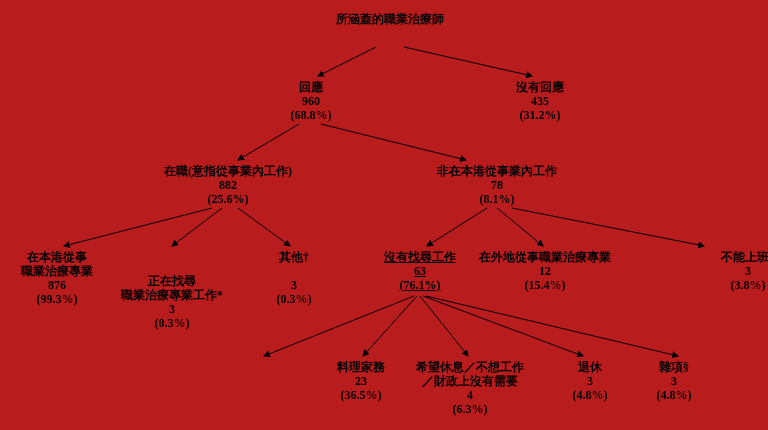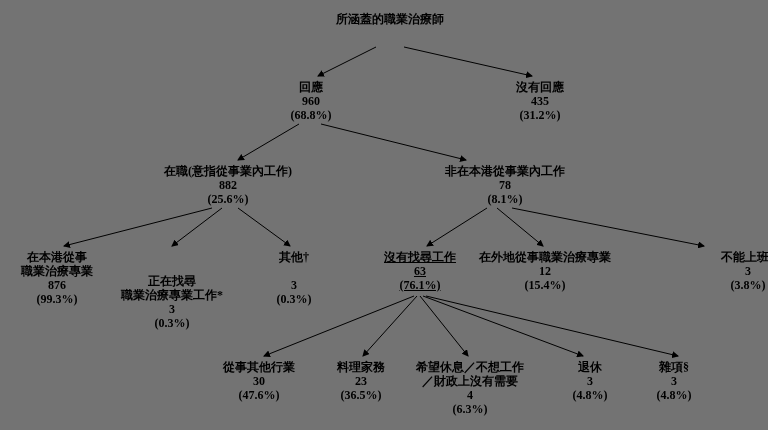--- a/index.html
+++ b/index.html
@@ -1,21 +1,21 @@
 <!DOCTYPE html>
 <html><head>
 <meta charset="utf-8">
 <style>
   * { box-sizing: border-box; }
   html, body { margin: 0; padding: 0; }
   .canvas {
     position: relative;
     width: 768px;
     height: 430px;
-    background: #737373;
+    background: #b91c1c;
     font-family: "Liberation Serif", "DejaVu Serif", serif;
     color: #000000;
     overflow: hidden;
   }
   .arrows {
     position: absolute;
     left: 0; top: 0;
     width: 768px; height: 430px;
   }
   .node {
@@ -74,21 +74,21 @@
     <div>435</div>
     <div>(31.2%)</div>
   </div>
 
   <div class="node" style="left:228px; top:164px;">
     <div>在職(意指從事業內工作)</div>
     <div>882</div>
     <div>(25.6%)</div>
   </div>
 
-  <div class="node" style="left:497px; top:164px;margin-left:8px;">
+  <div class="node" style="left:497px; top:164px;">
     <div>非在本港從事業內工作</div>
     <div>78</div>
     <div>(8.1%)</div>
   </div>
 
   <div class="node" style="left:57px; top:250px;">
     <div>在本港從事</div>
     <div>職業治療專業</div>
     <div>876</div>
     <div>(99.3%)</div>
@@ -119,25 +119,20 @@
     <div>12</div>
     <div>(15.4%)</div>
   </div>
 
   <div class="node" style="left:732px; top:250px;margin-left:16px;">
     <div>不能上班‡</div>
     <div>3</div>
     <div>(3.8%)</div>
   </div>
 
-  <div class="node" style="left:259px; top:360px;">
-    <div>從事其他行業</div>
-    <div>30</div>
-    <div>(47.6%)</div>
-  </div>
 
   <div class="node" style="left:361px; top:360px;">
     <div>料理家務</div>
     <div>23</div>
     <div>(36.5%)</div>
   </div>
 
   <div class="node" style="left:470px; top:360px;">
     <div>希望休息／不想工作</div>
     <div>／財政上沒有需要</div>

